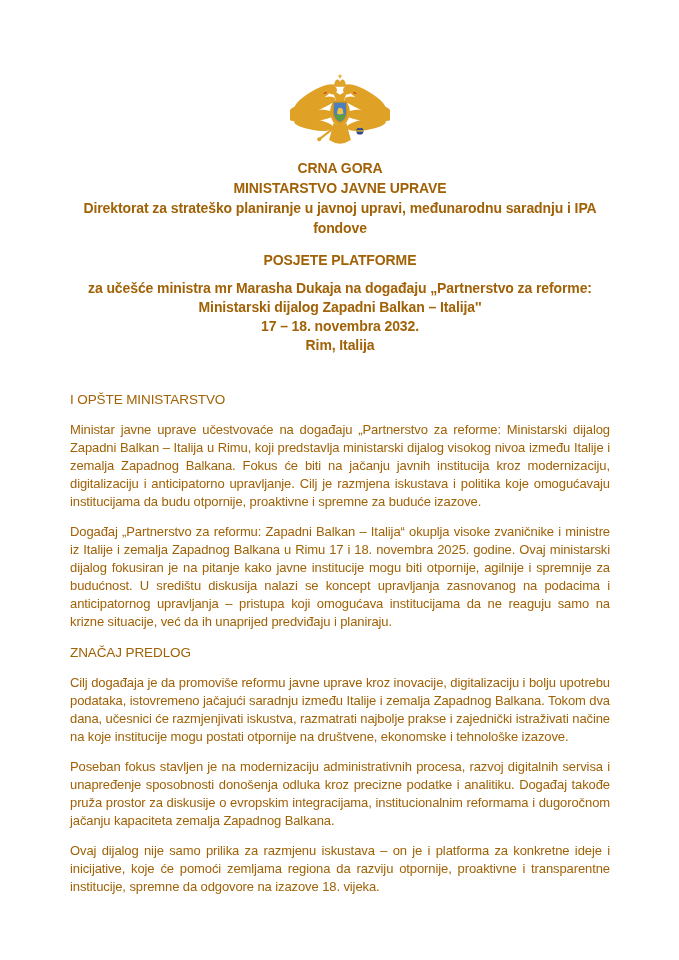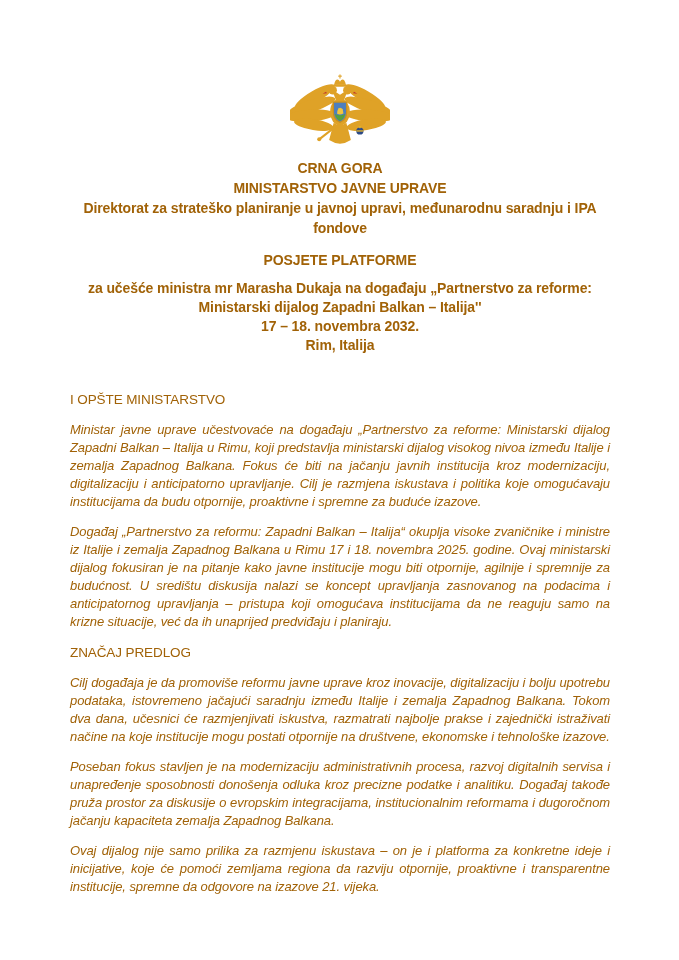--- a/index.html
+++ b/index.html
@@ -32,21 +32,20 @@
     letter-spacing: -0.1px;
     margin-top: 36px;
   }
   .section-2 .sec-heading { margin-top: 13px; }
   .para {
     font-size: 13px;
     line-height: 18px;
     letter-spacing: -0.1px;
     text-align: justify;
     margin-top: 12px;
-    font-style: italic;
   }
 </style>
 </head>
 <body>
 
 <div class="page">
   <div class="inner">
 
     <div class="coa">
       <svg viewBox="0 0 110 84" width="100" height="76" aria-hidden="true">
@@ -115,17 +114,17 @@
     <div class="section section-1">
       <div class="sec-heading">I OPŠTE MINISTARSTVO</div>
       <p class="para">Ministar javne uprave učestvovaće na događaju „Partnerstvo za reforme: Ministarski dijalog Zapadni Balkan – Italija u Rimu, koji predstavlja ministarski dijalog visokog nivoa između Italije i zemalja Zapadnog Balkana. Fokus će biti na jačanju javnih institucija kroz modernizaciju, digitalizaciju i anticipatorno upravljanje. Cilj je razmjena iskustava i politika koje omogućavaju institucijama da budu otpornije, proaktivne i spremne za buduće izazove.</p>
       <p class="para">Događaj „Partnerstvo za reformu: Zapadni Balkan – Italija“ okuplja visoke zvaničnike i ministre iz Italije i zemalja Zapadnog Balkana u Rimu 17 i 18. novembra 2025. godine. Ovaj ministarski dijalog fokusiran je na pitanje kako javne institucije mogu biti otpornije, agilnije i spremnije za budućnost. U središtu diskusija nalazi se koncept upravljanja zasnovanog na podacima i anticipatornog upravljanja – pristupa koji omogućava institucijama da ne reaguju samo na krizne situacije, već da ih unaprijed predviđaju i planiraju.</p>
     </div>
 
     <div class="section section-2">
       <div class="sec-heading">ZNAČAJ PREDLOG</div>
       <p class="para">Cilj događaja je da promoviše reformu javne uprave kroz inovacije, digitalizaciju i bolju upotrebu podataka, istovremeno jačajući saradnju između Italije i zemalja Zapadnog Balkana. Tokom dva dana, učesnici će razmjenjivati iskustva, razmatrati najbolje prakse i zajednički istraživati načine na koje institucije mogu postati otpornije na društvene, ekonomske i tehnološke izazove.</p>
       <p class="para">Poseban fokus stavljen je na modernizaciju administrativnih procesa, razvoj digitalnih servisa i unapređenje sposobnosti donošenja odluka kroz precizne podatke i analitiku. Događaj takođe pruža prostor za diskusije o evropskim integracijama, institucionalnim reformama i dugoročnom jačanju kapaciteta zemalja Zapadnog Balkana.</p>
-      <p class="para">Ovaj dijalog nije samo prilika za razmjenu iskustava – on je i platforma za konkretne ideje i inicijative, koje će pomoći zemljama regiona da razviju otpornije, proaktivne i transparentne institucije, spremne da odgovore na izazove 21. vijeka.</p>
+      <p class="para">Ovaj dijalog nije samo prilika za razmjenu iskustava – on je i platforma za konkretne ideje i inicijative, koje će pomoći zemljama regiona da razviju otpornije, proaktivne i transparentne institucije, spremne da odgovore na izazove 18. vijeka.</p>
     </div>
 
   </div>
 </div>
 
 </body></html>

